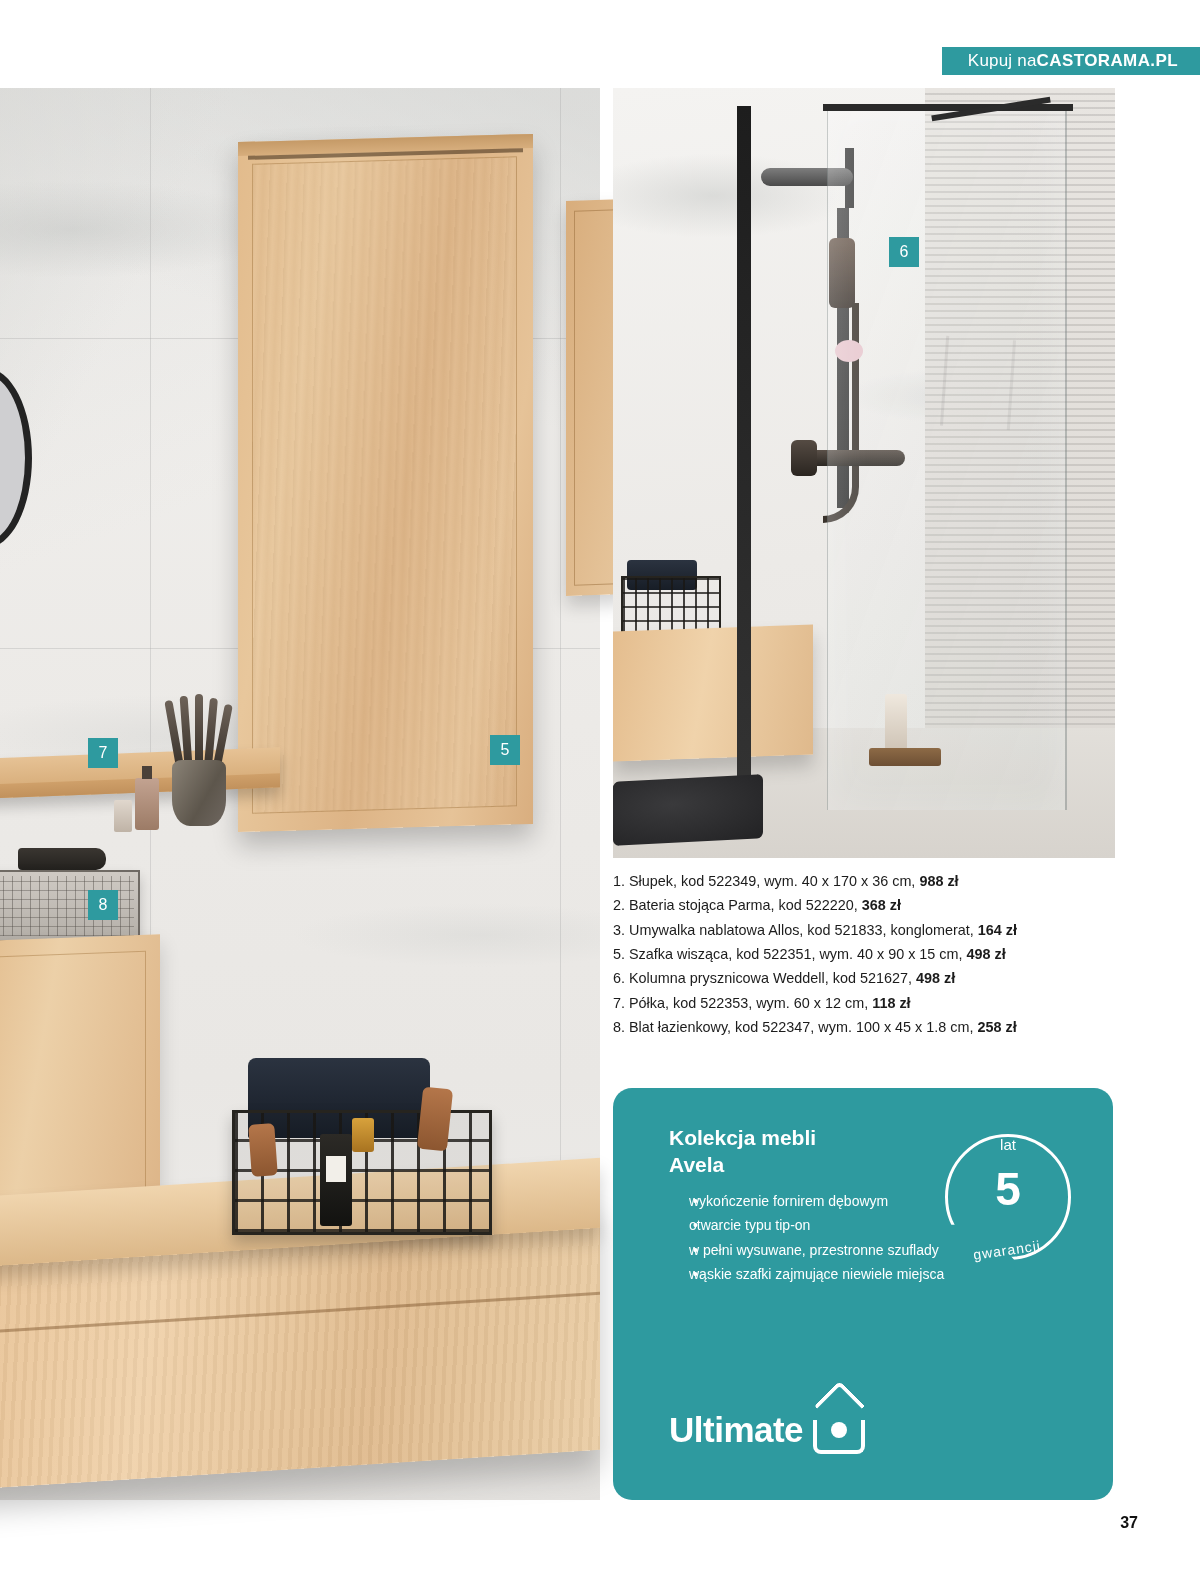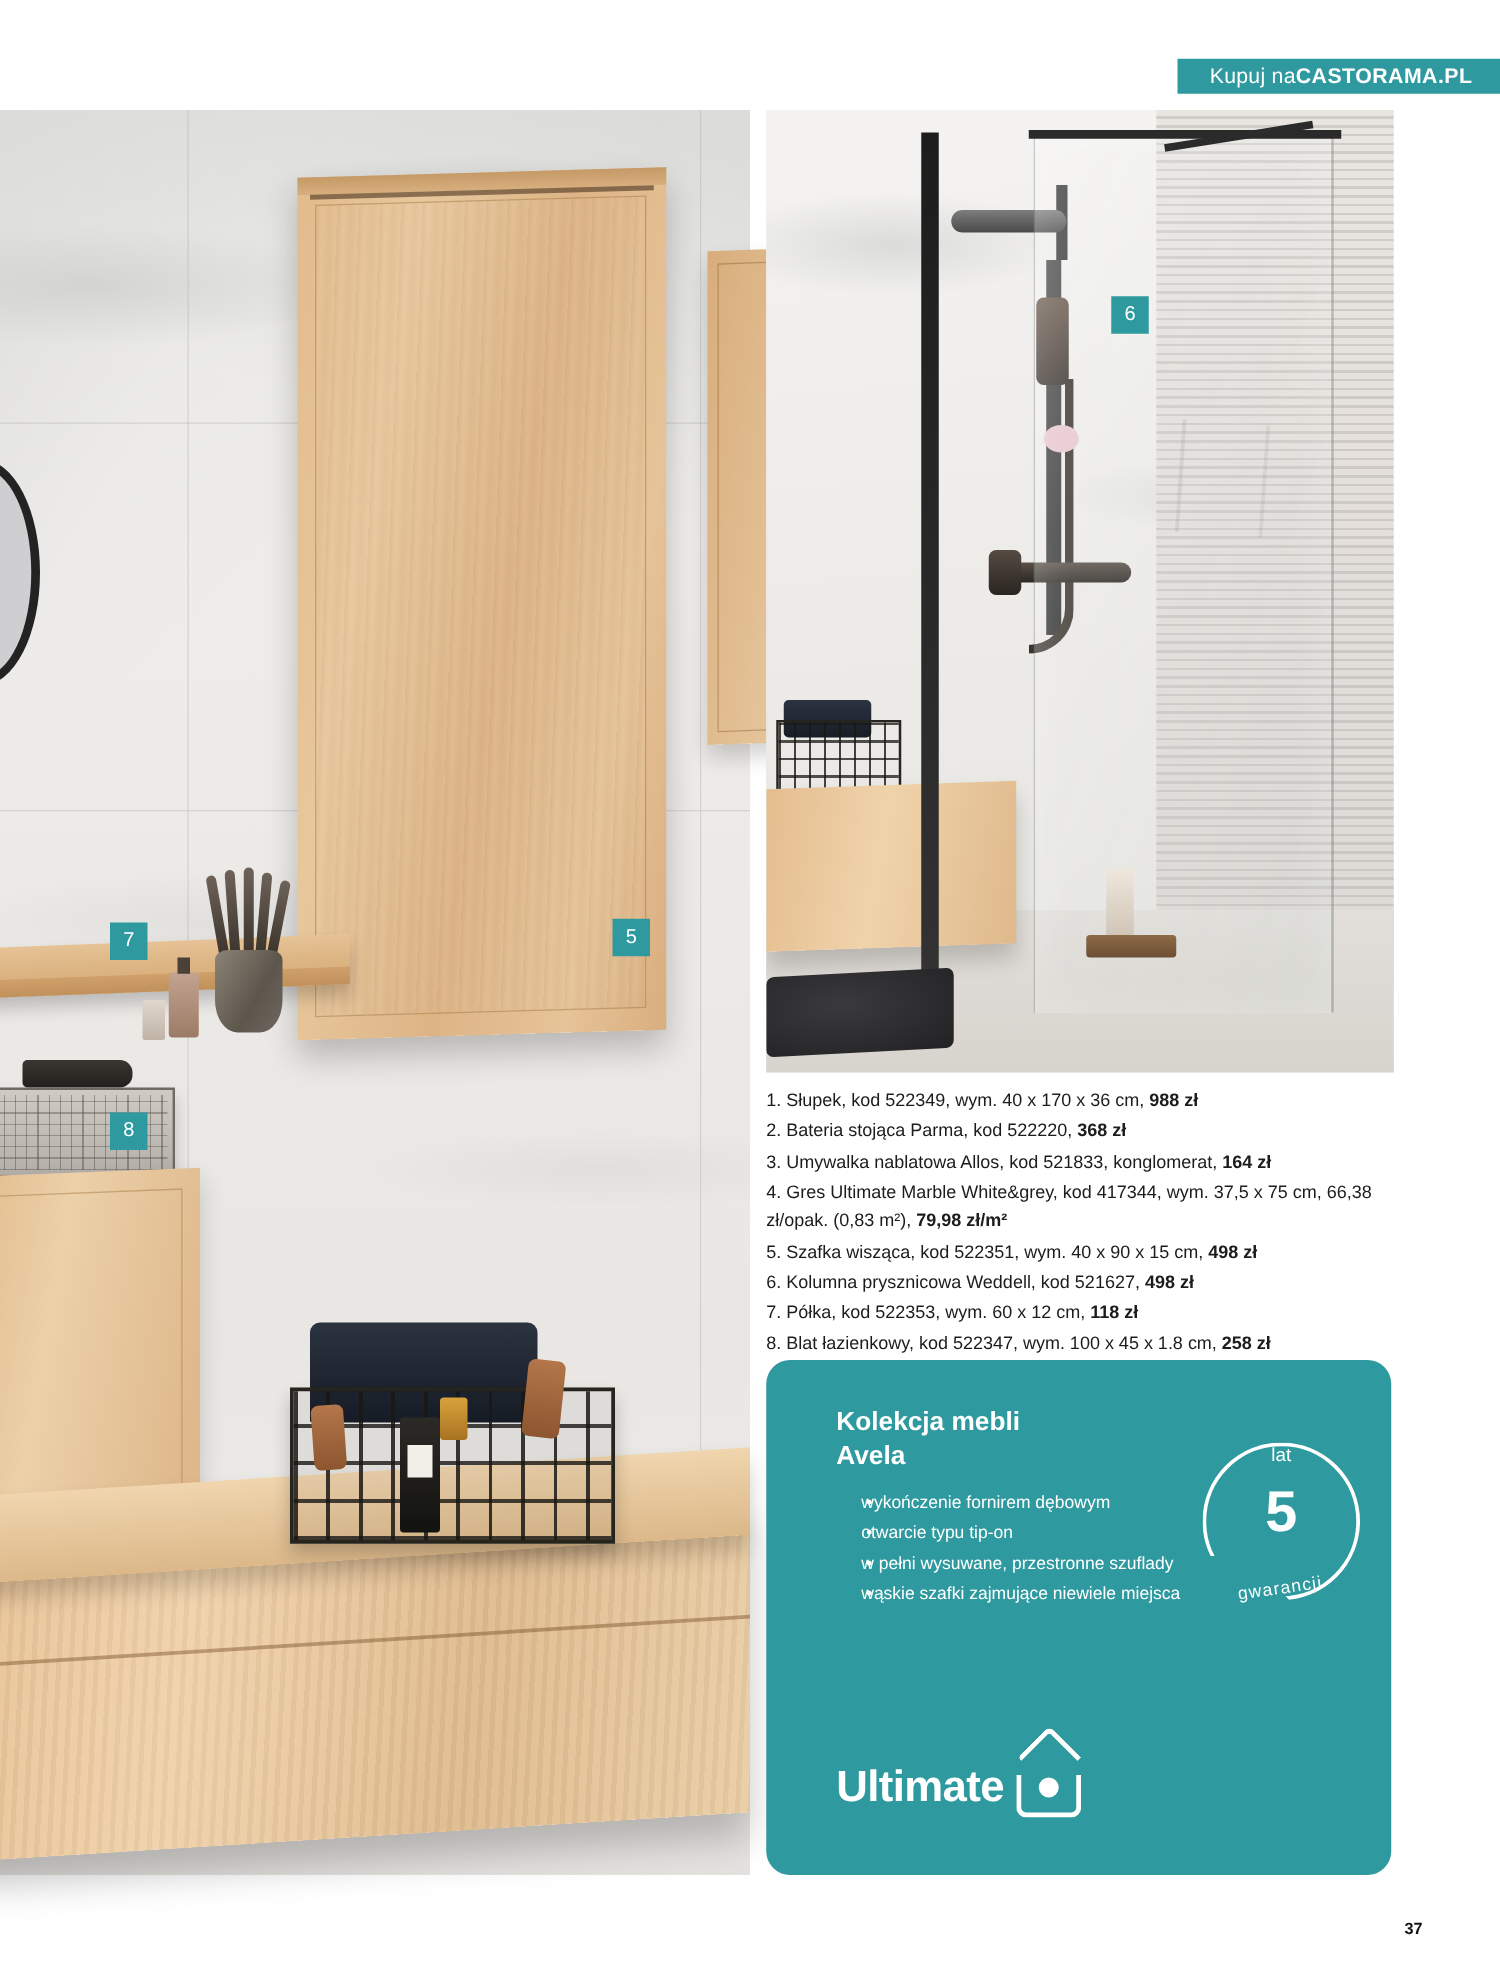--- a/index.html
+++ b/index.html
@@ -411,22 +411,22 @@
     content:"\2022"; position:absolute; left: 4px; color:#ffffff;
   }
   .info-bullets li { position: relative; padding-left: 0; }
   .info-note {
     position:absolute; left:56px; top:232px; width:320px;
     font-size: 14px; line-height: 1.55; white-space: pre-line;
   }
 
   
   .stamp {
-    position:absolute; right: 25px; top: 46px;
-    width: 126px; height: 126px; margin-top: 20px;
+    position:absolute; right: 42px; top: 46px;
+    width: 126px; height: 126px;
   }
   .stamp .ring {
     position:absolute; inset:0;
     border: 3px solid #ffffff;
     border-radius: 50%;
     clip-path: polygon(0 0, 100% 0, 100% 100%, 55% 100%, 30% 72%, 0 72%);
   }
   .stamp .num {
     position:absolute; left:0; right:0; top:32px;
     text-align:center; font-size: 46px; font-weight: bold; line-height: 1;
@@ -462,22 +462,22 @@
     transform: rotate(-45deg); transform-origin: 0 0;
     border-radius: 4px 6px 0 0;
   }
   .gh-house .dot {
     position:absolute; left:18px; top:16px; width:16px; height:16px;
     border-radius:50%; background:#ffffff;
   }
 
   
   .page-num {
-    position:absolute; right: 62px; bottom: 22px;
-    font-size: 13px; font-weight: bold; color:#111;
+    position:absolute; right: 62px; bottom: 40px;
+    font-size: 16px; font-weight: bold; color:#111;
   }
 </style>
 </head>
 <body>
 
 <div class="top-banner">
   <span>Kupuj na </span>
     <span class="brandpart">CASTORAMA.PL</span>
 </div>
 
@@ -569,21 +569,20 @@
   <div class="sp-tray"></div>
   <div class="sp-mat"></div>
 </div>
 
 <div class="badge badge-6">6</div>
 
 <div class="legend">
   <div class="item"><span>1. Słupek, kod 522349, wym. 40 x 170 x 36 cm, </span><b>988 zł</b></div>
   <div class="item"><span>2. Bateria stojąca Parma, kod 522220, </span><b>368 zł</b></div>
   <div class="item"><span>3. Umywalka nablatowa Allos, kod 521833, konglomerat, </span><b>164 zł</b></div>
-  <div class="item"><span>4. Gres Ultimate Marble White&amp;grey, kod 417344, wym. 37,5 x 75 cm, 66,38 zł/opak. (0,83 m²), </span><b>79,98 zł/m²</b></div>
   <div class="item"><span>5. Szafka wisząca, kod 522351, wym. 40 x 90 x 15 cm, </span><b>498 zł</b></div>
   <div class="item"><span>6. Kolumna prysznicowa Weddell, kod 521627, </span><b>498 zł</b></div>
   <div class="item"><span>7. Półka, kod 522353, wym. 60 x 12 cm, </span><b>118 zł</b></div>
   <div class="item"><span>8. Blat łazienkowy, kod 522347, wym. 100 x 45 x 1.8 cm, </span><b>258 zł</b></div>
 </div>
 
 <div class="info-panel">
   <div class="info-title">Kolekcja mebli
 Avela</div>
 

